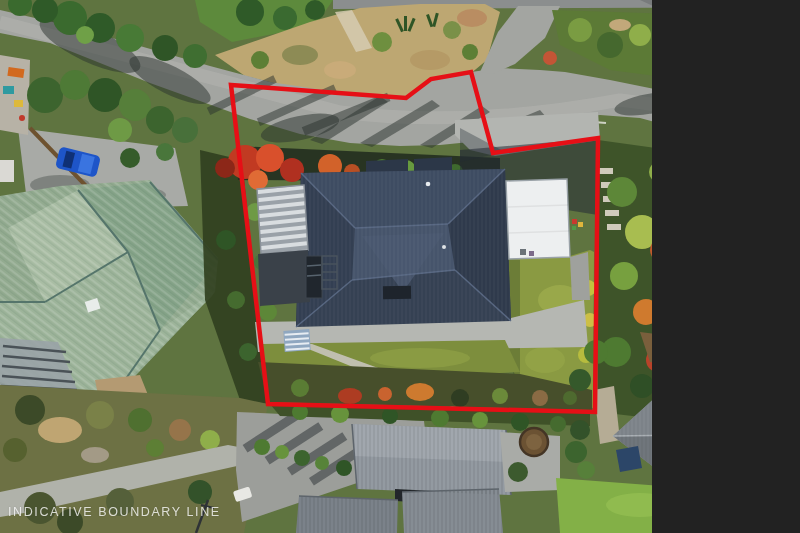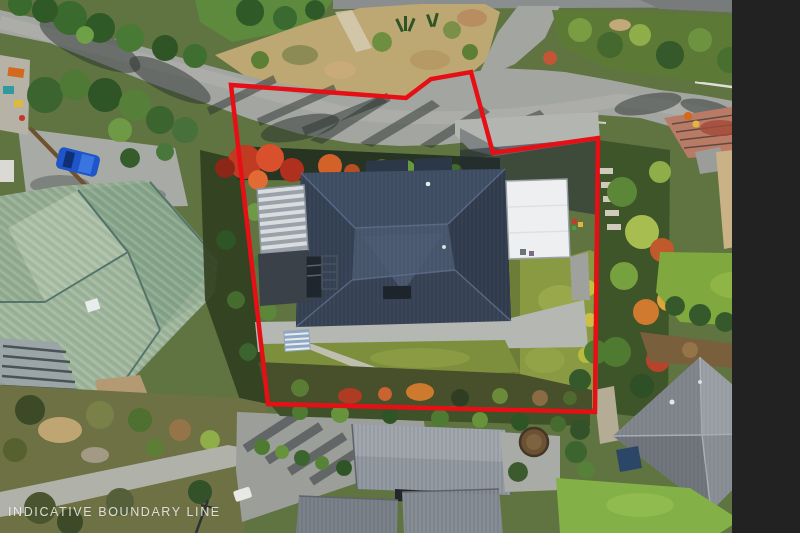--- a/index.html
+++ b/index.html
@@ -1,16 +1,16 @@
 <!DOCTYPE html>
 <html><head>
 <meta charset="utf-8">
 <style>
   html,body{margin:0;padding:0;background:#222;}
-  #stage{position:relative;width:732px;height:533px;overflow:hidden;
+  #stage{position:relative;width:652px;height:533px;overflow:hidden;
          font-family:"Liberation Sans", sans-serif;background:#57713c;}
   #stage svg{position:absolute;left:0;top:0;display:block;}
   #caption{position:absolute;left:8px;top:505px;font-size:12.5px;letter-spacing:1.6px;
            font-weight:400;color:rgba(255,255,255,0.78);user-select:none;
            text-shadow:0 0 2px rgba(0,0,0,0.15);}
 </style>
 </head>
 <body>
 
 <div id="stage">

